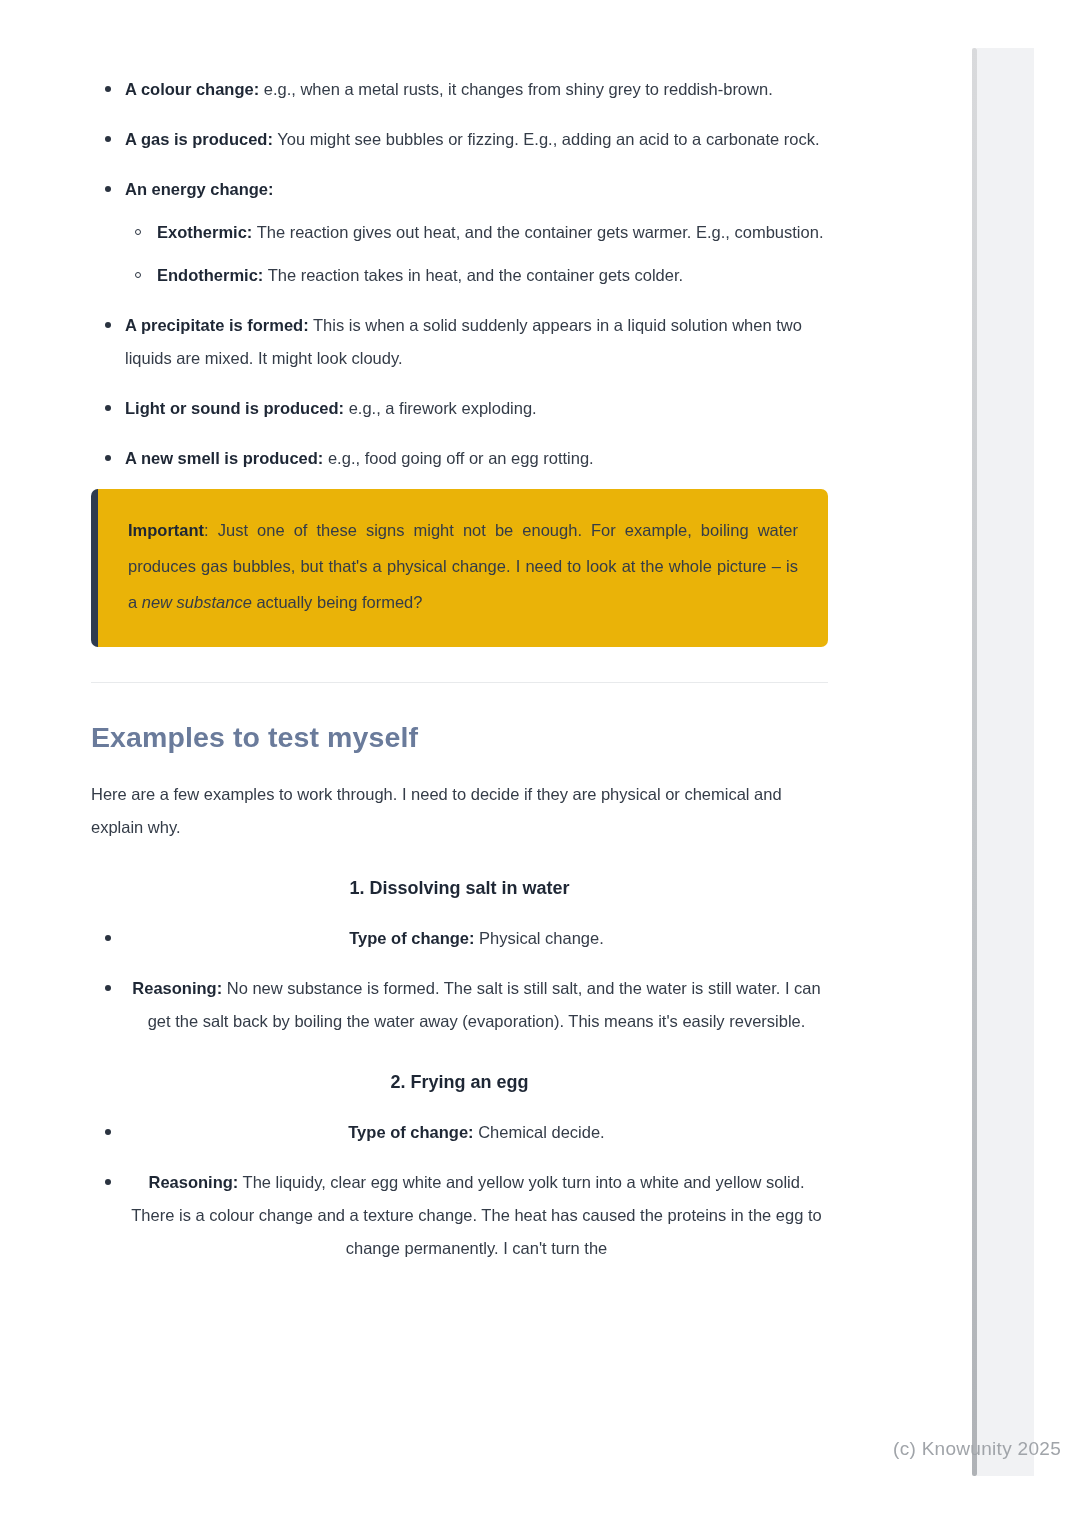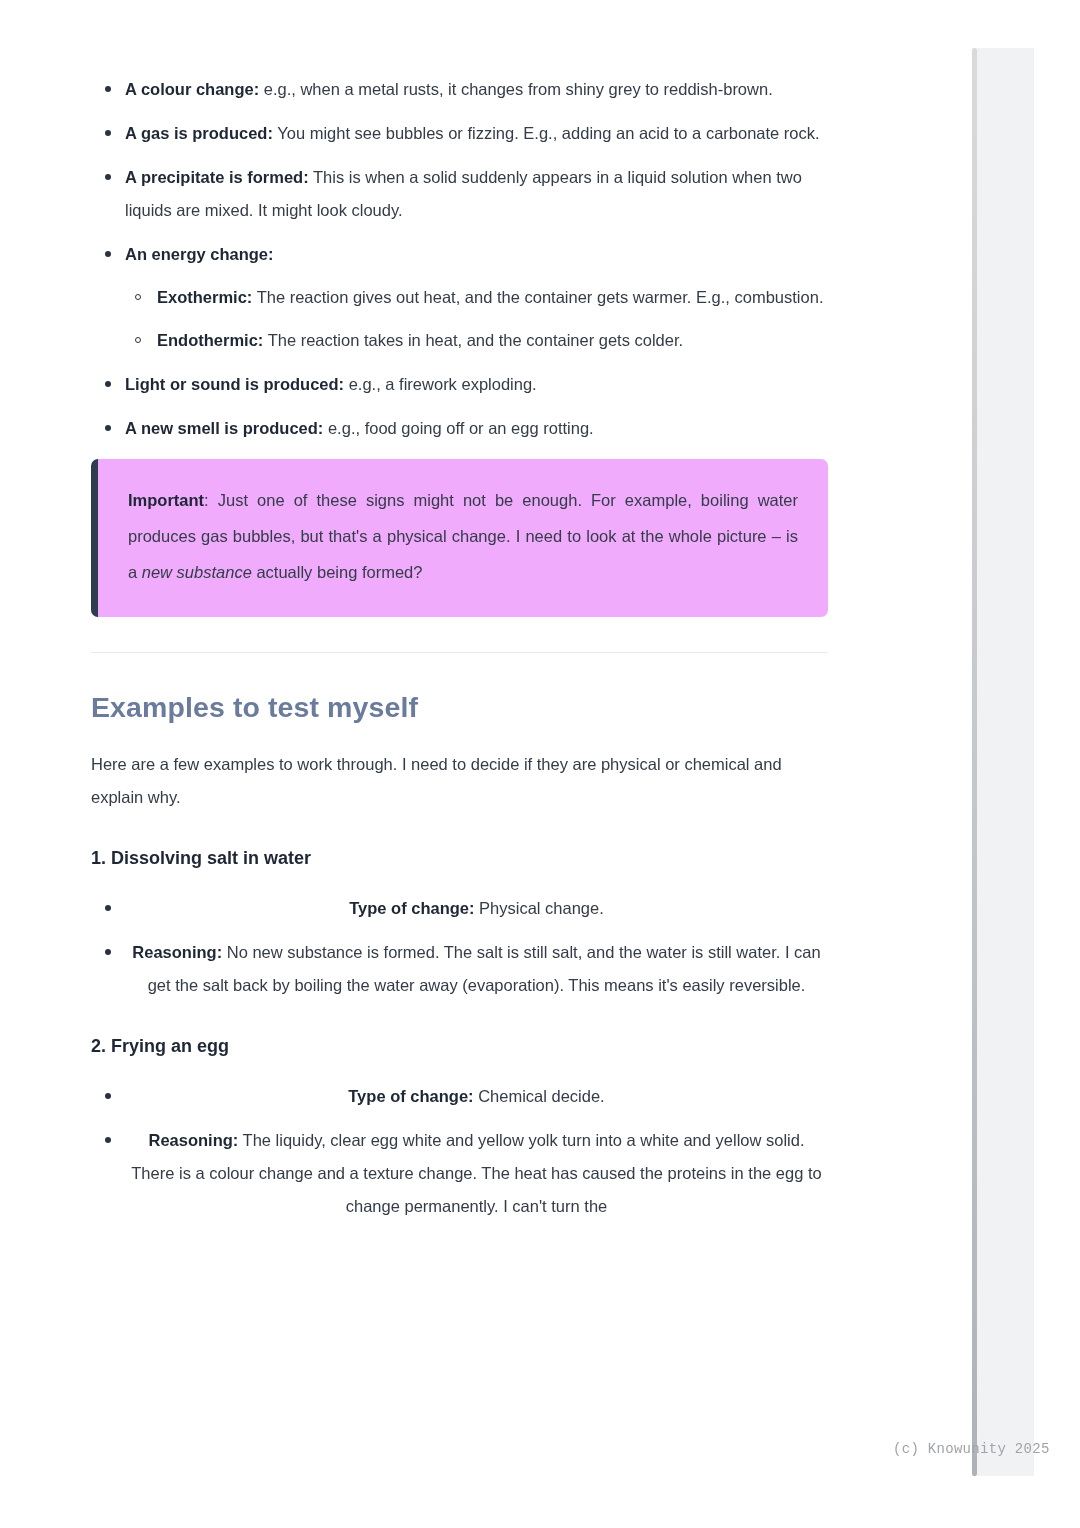--- a/index.html
+++ b/index.html
@@ -29,27 +29,26 @@
     width: 5px;
     height: 100%;
     background: linear-gradient(#d9dadc 0%, #c3c6c9 55%, #afb2b6 100%);
     border-radius: 2px;
   }
 
   .watermark {
     position: absolute;
     left: 893px;
     top: 1440px;
-    font-size: 14px;
+    font-size: 19px;
     line-height: 18px;
     color: #a0a4a9;
     letter-spacing: 0.3px;
     z-index: 3;
     white-space: nowrap;
-    font-family: Liberation Mono, monospace;
   }
 
   .content {
     position: absolute;
     left: 91px;
     top: 49px;
     width: 737px;
     font-size: 16.5px;
     line-height: 33px;
     color: #343c48;
@@ -60,21 +59,21 @@
   p.para { margin: 0; }
 
   ul.blist {
     list-style: none;
     margin: 24px 0 0 0;
     padding: 0;
   }
   ul.blist > li {
     position: relative;
     padding-left: 34px;
-    margin-top: 11px;
+    margin-top: 17px;
   }
   ul.blist > li:first-child { margin-top: 0; }
   .dot {
     position: absolute;
     left: 14px;
     top: 13px;
     width: 6px;
     height: 6px;
     border-radius: 50%;
     background: #2a3340;
@@ -96,21 +95,21 @@
     width: 6px;
     height: 6px;
     border-radius: 50%;
     border: 1.6px solid #2a3340;
     background: transparent;
     box-sizing: border-box;
   }
 
   .callout {
     margin-top: 14px;
-    background: #f0abfc;
+    background: #eab308;
     border-left: 7px solid #2f3b4f;
     border-radius: 7px;
     padding: 23px 30px 27px 30px;
   }
   .callout p {
     margin: 0;
     line-height: 36px;
     text-align: justify;
     color: #343c48;
   }
@@ -131,20 +130,21 @@
     letter-spacing: 0.1px;
   }
   p.lead { margin: 23px 0 0 0; }
 
   h3.example-title {
     margin: 30px 0 0 0;
     font-size: 18px;
     line-height: 28px;
     font-weight: 700;
     color: #1e2735;
+    text-align: center;
   }
   ul.blist.tight { margin-top: 20px; text-align: center; }
 </style>
 </head>
 <body>
 
 <div class="side-strip">
   <div class="strip-edge"></div>
 </div>
 
@@ -154,43 +154,43 @@
 
 
   <ul class="blist">
     <li>
       <span class="dot"></span>
       <div><strong>A colour change:</strong><span> e.g., when a metal rusts, it changes from shiny grey to reddish-brown.</span></div>
     </li>
     <li>
       <span class="dot"></span>
       <div><strong>A gas is produced:</strong><span> You might see bubbles or fizzing. E.g., adding an acid to a carbonate rock.</span></div>
-    </li>
-    <li>
-      <span class="dot"></span>
-      <div><strong>A precipitate is formed:</strong><span> This is when a solid suddenly appears in a liquid solution when two liquids are mixed. It might look cloudy.</span></div>
     </li>
     <li>
       <span class="dot"></span>
       <div>
         <strong>An energy change:</strong>
         <ul class="sublist">
           <li>
             <span class="circle"></span>
             <div><strong>Exothermic:</strong><span> The reaction gives out heat, and the container gets warmer. E.g., combustion.</span></div>
           </li>
           <li>
             <span class="circle"></span>
             <div><strong>Endothermic:</strong><span> The reaction takes in heat, and the container gets colder.</span></div>
           </li>
         </ul>
       </div>
     </li>
     <li>
       <span class="dot"></span>
+      <div><strong>A precipitate is formed:</strong><span> This is when a solid suddenly appears in a liquid solution when two liquids are mixed. It might look cloudy.</span></div>
+    </li>
+    <li>
+      <span class="dot"></span>
       <div><strong>Light or sound is produced:</strong><span> e.g., a firework exploding.</span></div>
     </li>
     <li>
       <span class="dot"></span>
       <div><strong>A new smell is produced:</strong><span> e.g., food going off or an egg rotting.</span></div>
     </li>
   </ul>
 
   <aside class="callout">
     <p><strong>Important</strong><span>: Just one of these signs might not be enough. For example, boiling water produces gas bubbles, but that's a physical change. I need to look at the whole picture – is a </span><em>new substance</em><span> actually being formed?</span></p>

